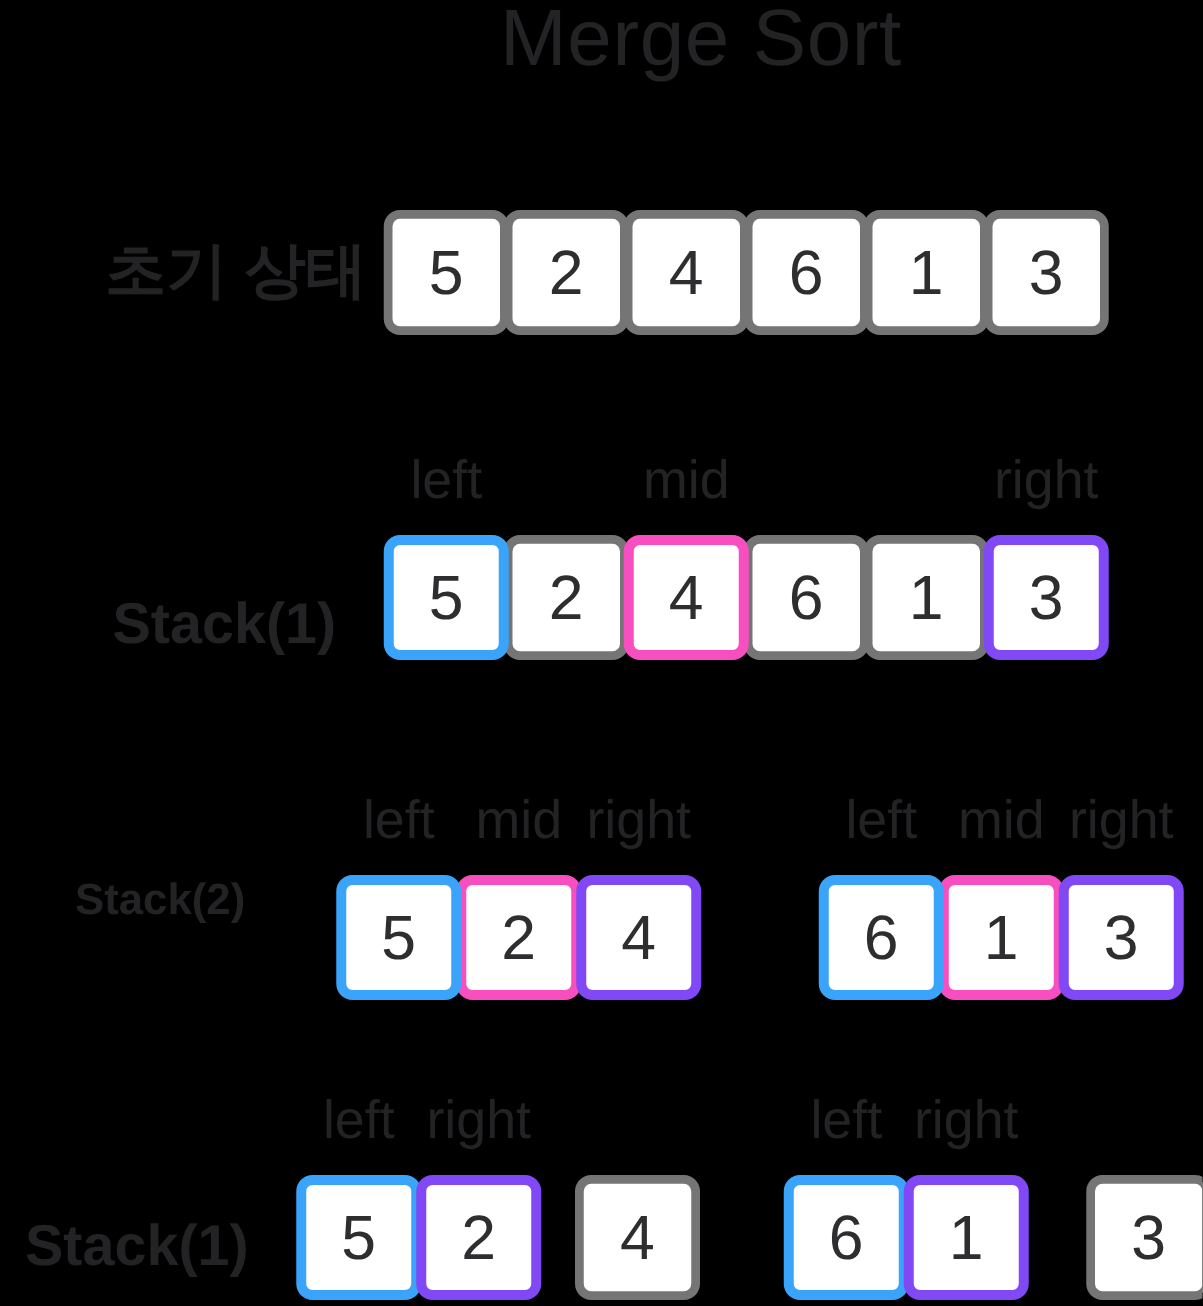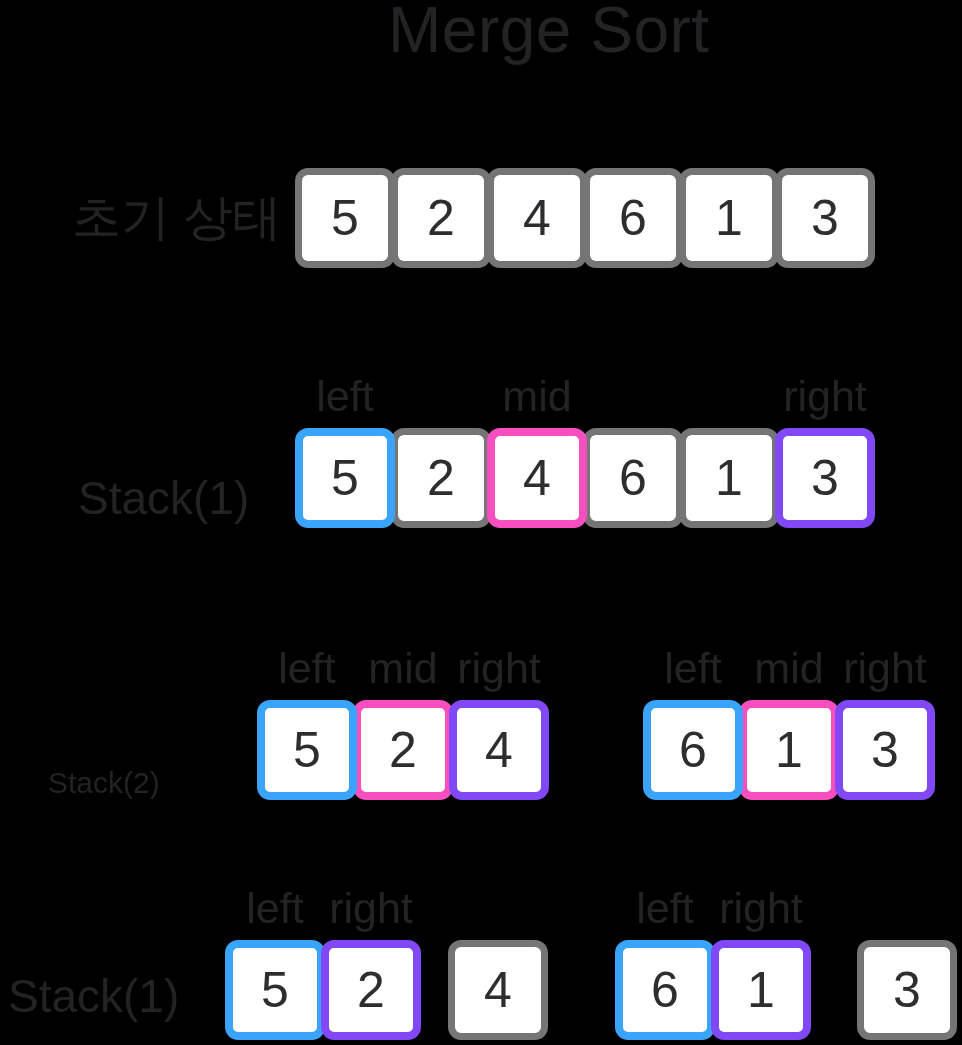--- a/index.html
+++ b/index.html
@@ -10,61 +10,62 @@
   body {
     width: 962px;
     height: 1045px;
     position: relative;
     overflow: hidden;
     font-family: "Liberation Sans", "DejaVu Sans", sans-serif;
   }
   #stage {
     position: absolute;
     inset: 0;
+    margin-left: 12px;
   }
   #title {
     position: absolute;
     left: 388px;
     top: -6px;
     font-size: 64px;
     font-weight: 500;
     letter-spacing: 0.5px;
     color: var(--text);
     line-height: 1.15;
     white-space: nowrap;
   }
   .rlabel {
     position: absolute;
     color: var(--text);
-    font-weight: 400;
+    font-weight: 700;
     line-height: 1.15;
     white-space: nowrap;
   }
   .rlabel-0 { left: 72px;  top: 189px; font-size: 49px; }
   .rlabel-1 { left: 78px;  top: 472px; font-size: 46px; }
-  .rlabel-2 { left: 48px;  top: 766px; font-size: 30px; }
+  .rlabel-2 { left: 48px;  top: 700px; font-size: 35px; }
   .rlabel-3 { left: 8px;   top: 970px; font-size: 46px; }
 
   .group { position: absolute; }
   .grp-0-0 { left: 295px; top: 168px; }
   .grp-1-0 { left: 295px; top: 372px; }
   .grp-2-0 { left: 257px; top: 644px; }
   .grp-2-1 { left: 643px; top: 644px; }
   .grp-3-0 { left: 225px; top: 884px; }
   .grp-3-1 { left: 448px; top: 884px; }
   .grp-3-2 { left: 615px; top: 884px; }
   .grp-3-3 { left: 857px; top: 884px; }
 
   .labels {
     position: relative;
     height: 56px;
   }
   .plabel {
     position: absolute;
-    bottom: 10px;
+    bottom: 22px;
     width: 100px;
     text-align: center;
     font-size: 43px;
     font-weight: 500;
     color: var(--text);
     line-height: 1;
     white-space: nowrap;
   }
   .cellrow {
     display: flex;

